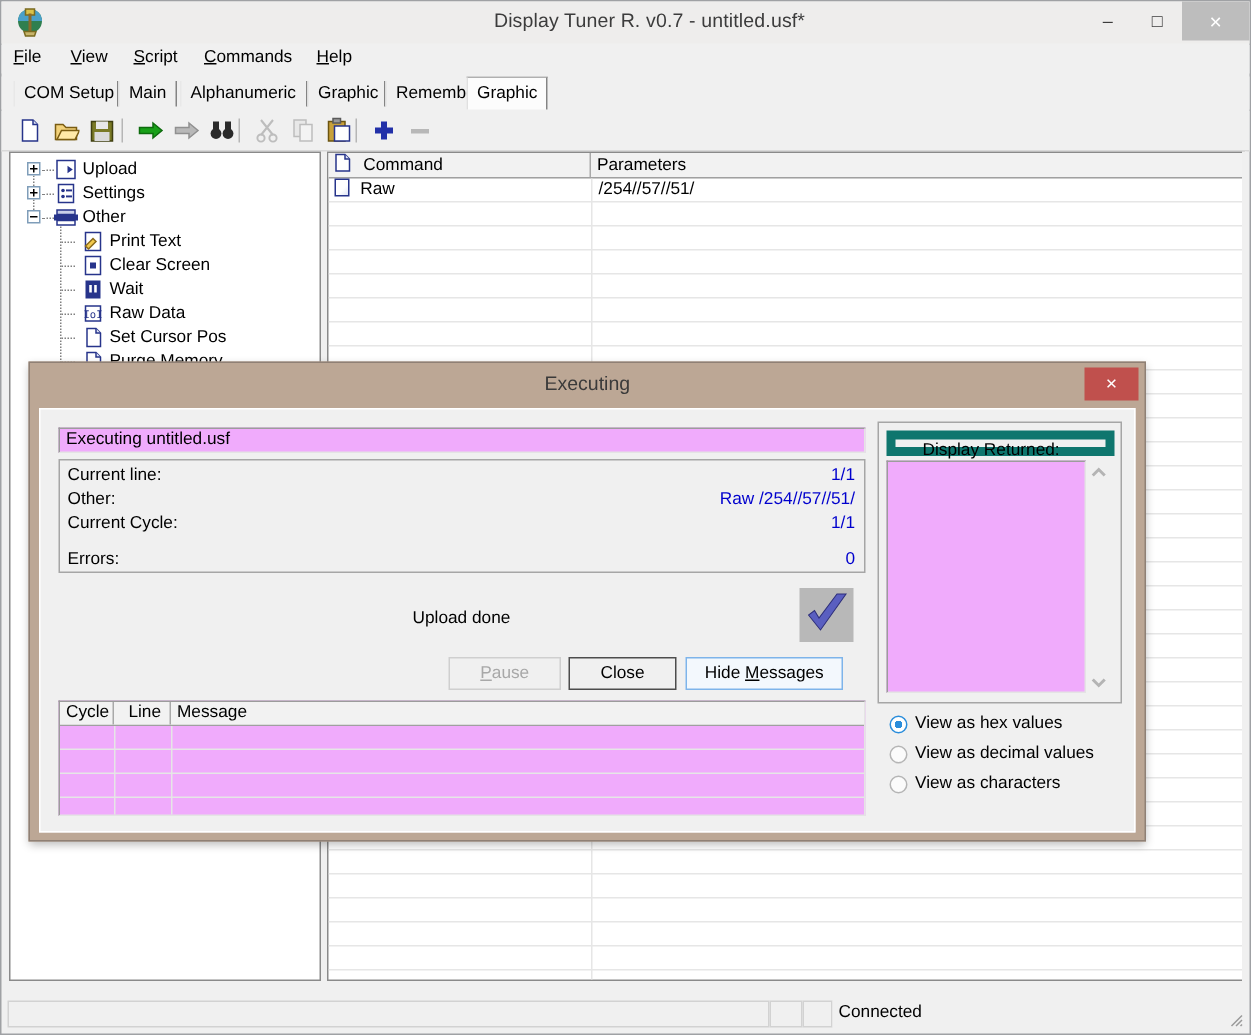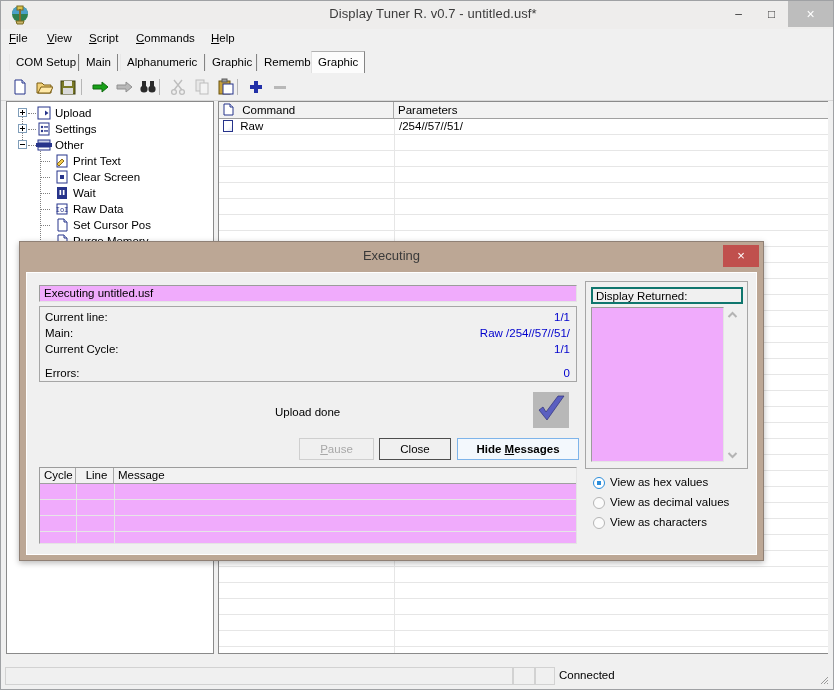--- a/index.html
+++ b/index.html
@@ -406,23 +406,23 @@
     border-bottom: 1px solid #e6e6e6;
     box-sizing: border-box;
   }
   .msg-vsep { position: absolute; width: 1px; background: #e6e6e6; }
 
   .panel-caption {
     position: absolute;
     font-size: 11.5px;
     color: #000;
     background: #f0f0f0;
-    border: 2px solid #0f766e;
-    box-sizing: border-box;
-    padding-left: 3px;
+    border: 6px solid #0f766e;
+    box-sizing: border-box;
+    padding-left: 18px;
     line-height: 15px;
     white-space: nowrap;
   }
 
   .vscrollbar {
     position: absolute;
     width: 15px;
     background: #f0f0f0;
   }
   .vs-arrow {
@@ -762,39 +762,39 @@
 
     <div class="dlg-body">
 
       <div class="sunken" style="position:absolute; left:12px; top:12px; width:538px; height:17px;">
         <div style="position:absolute;left:4px;top:1px;font-size:11.5px">Executing untitled.usf</div>
       </div>
 
       <div class="grp" style="left:12px; top:33px; width:538px; height:76px;">
         <div class="field-label" style="left:5px; top:4px">Current line:</div>
         <div class="field-value" style="right:6px; top:4px">1/1</div>
-        <div class="field-label" style="left:5px; top:20px">Main:</div>
+        <div class="field-label" style="left:5px; top:20px">Other:</div>
         <div class="field-value" style="right:6px; top:20px">Raw /254//57//51/</div>
         <div class="field-label" style="left:5px; top:36px">Current Cycle:</div>
         <div class="field-value" style="right:6px; top:36px">1/1</div>
         <div class="field-label" style="left:5px; top:60px">Errors:</div>
         <div class="field-value" style="right:6px; top:60px">0</div>
       </div>
 
       <div style="position:absolute; left:248px; top:133px; font-size:11.5px;">Upload done</div>
 
       <div class="check-box" style="left:506px; top:119px;">
         <svg width="36" height="36" viewBox="0 0 36 36">
           <path d="M6 18 L14 28 L31 4 L25 4 L13 20 L10 15 Z" fill="#5a5fc0" stroke="#2e2f7a" stroke-width="0.7"></path>
         </svg>
       </div>
 
       <div class="dlg-btn disabled" style="left:272px; top:165px; width:75px;"><u>P</u>ause</div>
       <div class="dlg-btn default" style="left:352px; top:165px; width:72px;">Close</div>
-      <div class="dlg-btn focused" style="left:430px; top:165px; width:122px;font-weight:bold;">Hide <u>M</u>essages</div>
+      <div class="dlg-btn focused" style="left:430px; top:165px; width:105px;">Hide <u>M</u>essages</div>
 
       <div class="sunken" style="position:absolute; left:12px; top:194px; width:538px; height:77px; overflow:hidden;">
         <div class="msg-header" style="width:536px;">
           <div class="msg-col" style="left:0;  width:36px;">Cycle</div>
           <div class="msg-col" style="left:36px; width:38px;text-align:center;">Line</div>
           <div class="msg-col" style="left:74px; width:462px; border-right:none;">Message</div>
         </div>
         <div class="msg-vsep" style="left:36px; top:16px; height:61px;"></div>
         <div class="msg-vsep" style="left:74px; top:16px; height:61px;"></div>
         <div id="msg-empty-rows">

